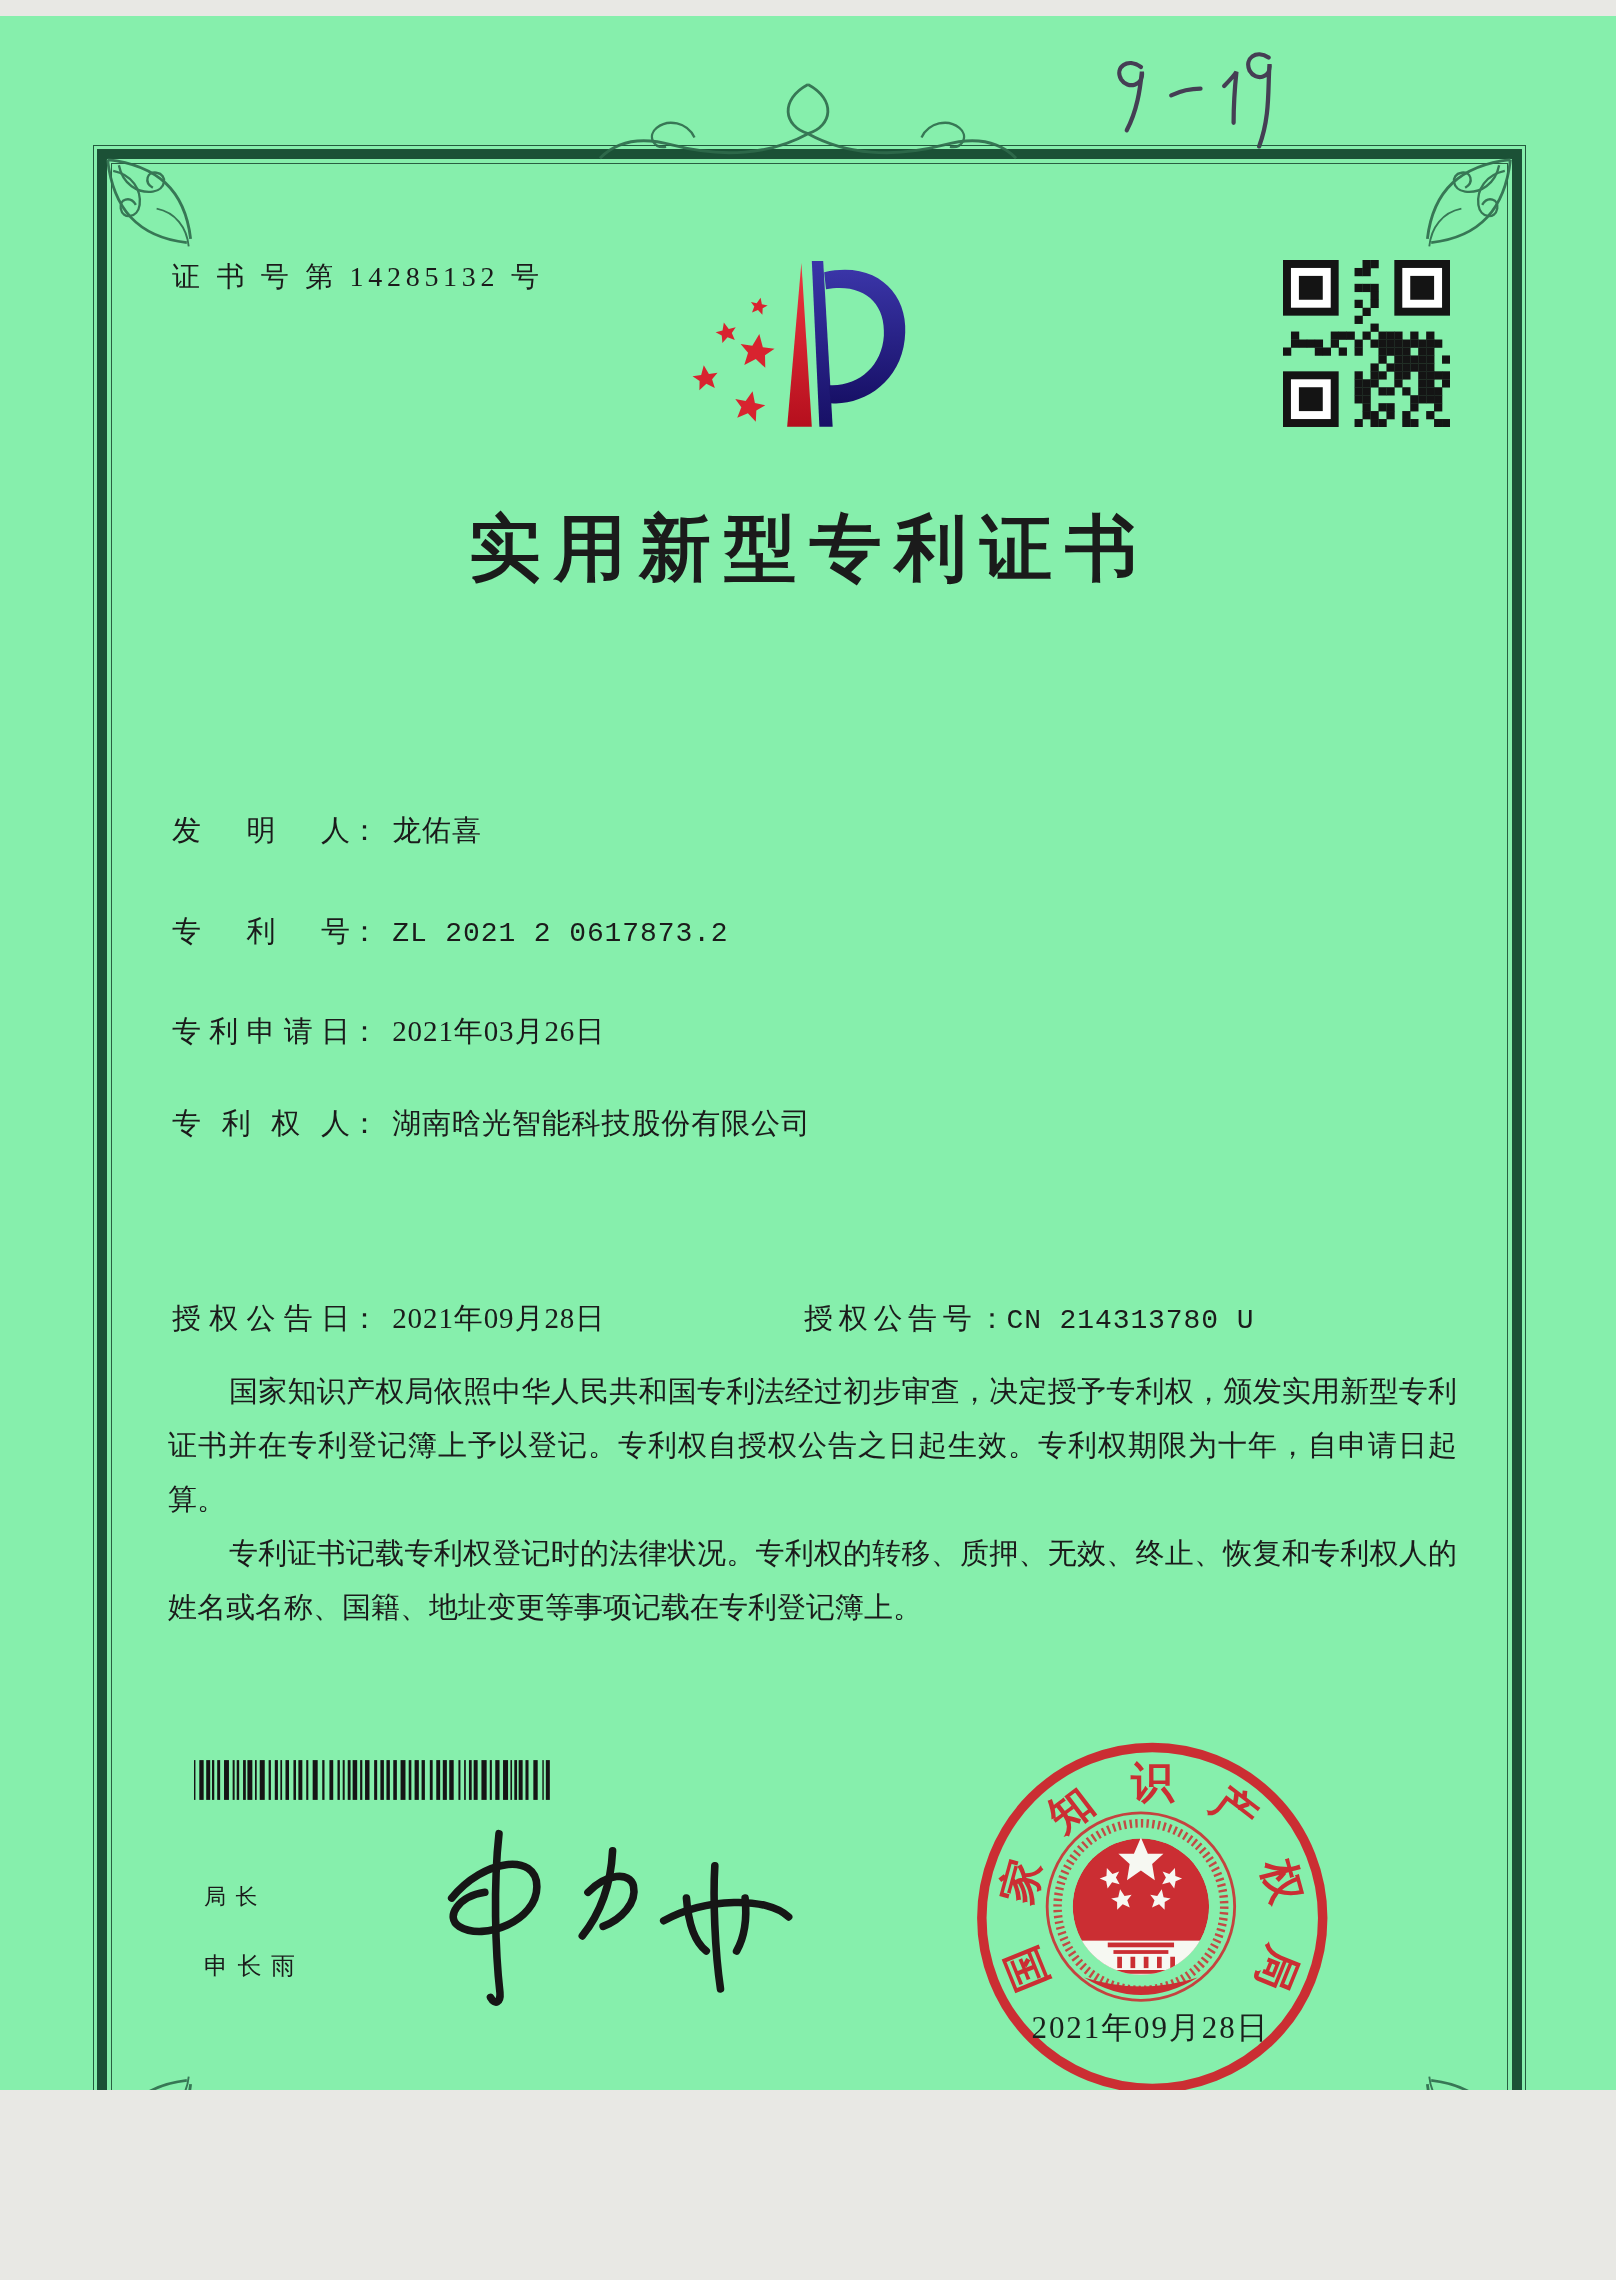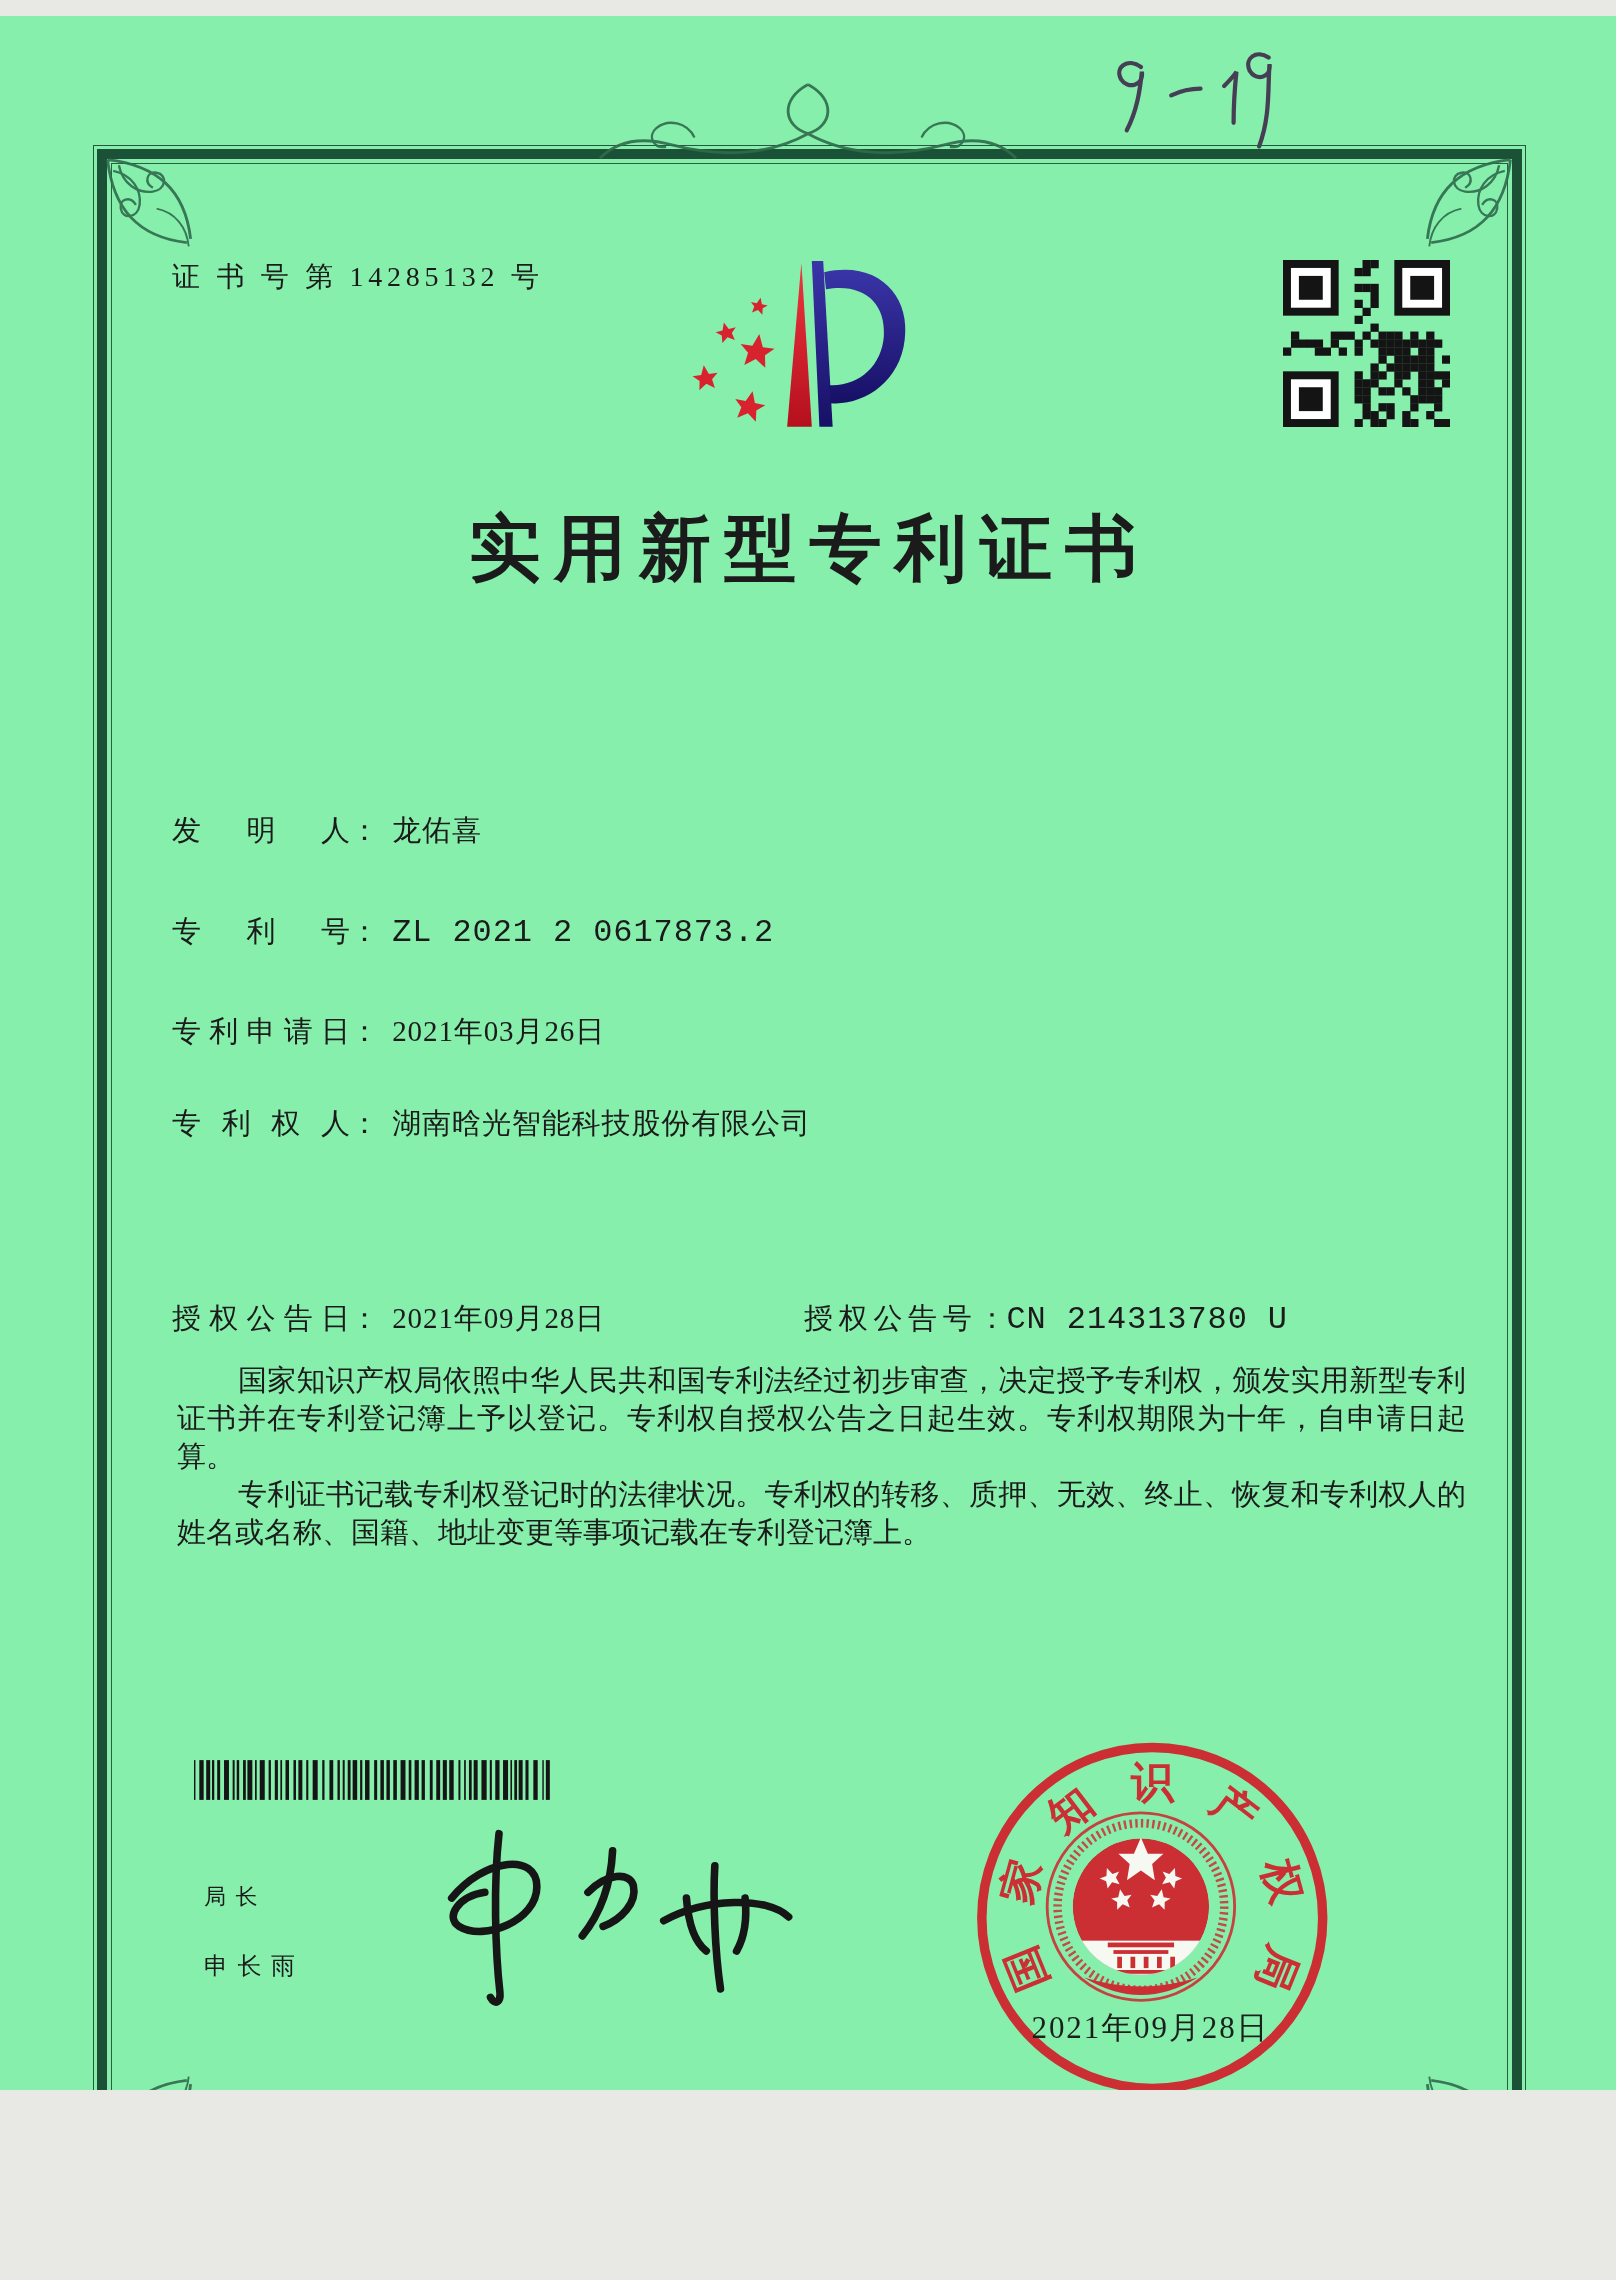--- a/index.html
+++ b/index.html
@@ -20,26 +20,26 @@
   .qr{position:absolute;left:1283px;top:244px;width:167px;height:167px;}
   .hand-note{position:absolute;left:1088px;top:13.2px;}
   
   .title{position:absolute;left:95px;top:485px;width:1429px;text-align:center;
     font-size:72px;font-weight:bold;letter-spacing:13.2px;white-space:nowrap;}
   
   .field{position:absolute;left:172px;font-size:29px;white-space:nowrap;}
   .field .lbl{display:inline-block;width:178px;text-align:justify;text-align-last:justify;vertical-align:bottom;}
   .field .colon{display:inline-block;margin-right:13.2px;}
   .field .val{letter-spacing:0.9px;}
-  .num{font-family:"Liberation Mono","DejaVu Sans Mono",monospace;font-size:32px;letter-spacing:0.9px;}
+  .num{font-family:"Liberation Mono","DejaVu Sans Mono",monospace;font-size:28px;letter-spacing:0.9px;}
   .grant-no{position:absolute;left:632px;top:0;white-space:nowrap;}
   .grant-no .lbl2{letter-spacing:5.7px;}
   
-  .body-text{position:absolute;left:177px;top:1348px;width:1289px;
-    font-size:29px;line-height:38px;text-align:justify;font-family:Liberation Mono, monospace;}
+  .body-text{position:absolute;left:168px;top:1348px;width:1289px;
+    font-size:29px;line-height:54px;text-align:justify;}
   .body-text p{margin:0;text-indent:61px;}
   
   .barcode{position:absolute;left:194px;top:1744px;width:358px;height:40px;}
   .issuer-title{position:absolute;left:204px;top:1866px;font-size:22px;letter-spacing:9.5px;}
   .issuer-name{position:absolute;left:204px;top:1934px;font-size:24px;letter-spacing:9.5px;}
   .signature{position:absolute;left:393px;top:1791px;}
   .seal{position:absolute;left:961px;top:1720px;width:392px;height:379px;opacity:.94;}
   .seal-arc{position:absolute;inset:0;}
   .seal-arc span{position:absolute;display:block;text-align:center;
     font-size:43px;font-weight:bold;color:#d0232c;font-family:"Liberation Serif",serif;}

